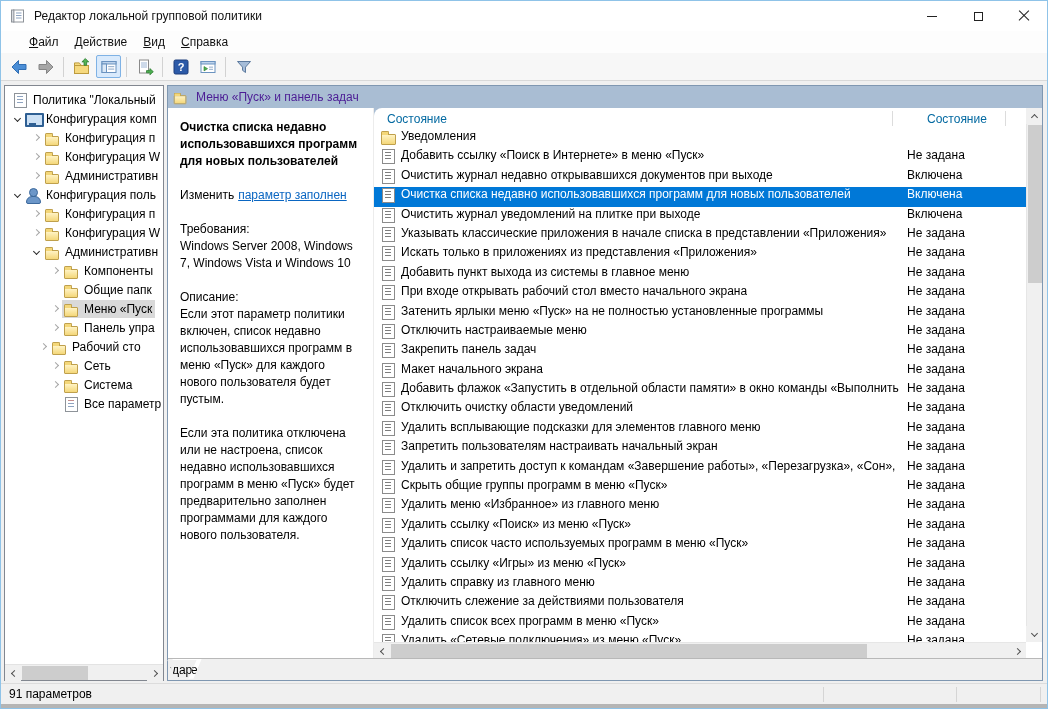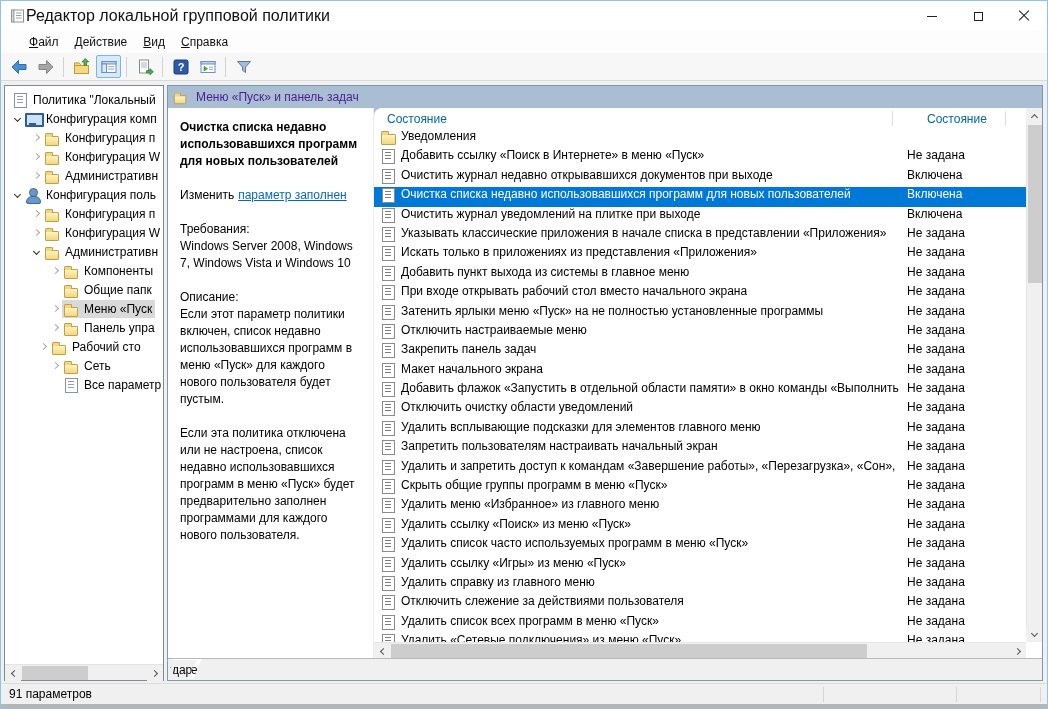--- a/index.html
+++ b/index.html
@@ -2,21 +2,21 @@
 <html><head>
 <meta charset="utf-8">
 <style>
   * { box-sizing: border-box; margin: 0; padding: 0; }
   html,body { width:1048px; height:709px; font-family:"Liberation Sans",sans-serif; font-size:12px; color:#000; }
   .window { position:relative; width:1048px; height:709px; background:#f0f0f0; border:1px solid #8fc3e8; overflow:hidden; }
 
   
   .titlebar { position:absolute; top:0; left:0; right:0; height:30px; background:#fff; display:flex; align-items:center; }
   .app-icon { margin-left:9px; width:16px; height:16px; flex:none; }
-  .title-text { font-size:16px; color:#111; }
+  .title-text { margin-left:8px; font-size:12px; color:#111; }
   .win-controls { margin-left:auto; display:flex; height:30px; }
   .win-btn { width:46px; height:30px; display:flex; align-items:center; justify-content:center; }
   .g-min { width:10px; height:1px; background:#222; }
   .g-max { width:9px; height:9px; border:1px solid #222; }
   .g-close { position:relative; width:12px; height:12px; }
   .g-close::before,.g-close::after { content:""; position:absolute; left:-1px; top:5px; width:14px; height:1.2px; background:#222; }
   .g-close::before { transform:rotate(45deg); }
   .g-close::after { transform:rotate(-45deg); }
 
   
@@ -352,20 +352,29 @@
           <div class="tree-item" style="padding-left: 44px;">
             <span class="chev">
               <i></i>
             </span>
             <span class="tnode">
               <span class="ti ti-folder"></span>
               <span class="tlabel">Сеть</span>
             </span>
           </div>
           <div class="tree-item" style="padding-left: 44px;">
+            <span class="chev">
+              <i></i>
+            </span>
+            <span class="tnode">
+              <span class="ti ti-folder"></span>
+              <span class="tlabel">Система</span>
+            </span>
+          </div>
+          <div class="tree-item" style="padding-left: 44px;">
             <span class="chev" style="visibility: hidden;">
               <i></i>
             </span>
             <span class="tnode">
               <span class="ti ti-allsettings"></span>
               <span class="tlabel">Все параметр</span>
             </span>
           </div>
         </div>
       <div class="lp-hscroll">

